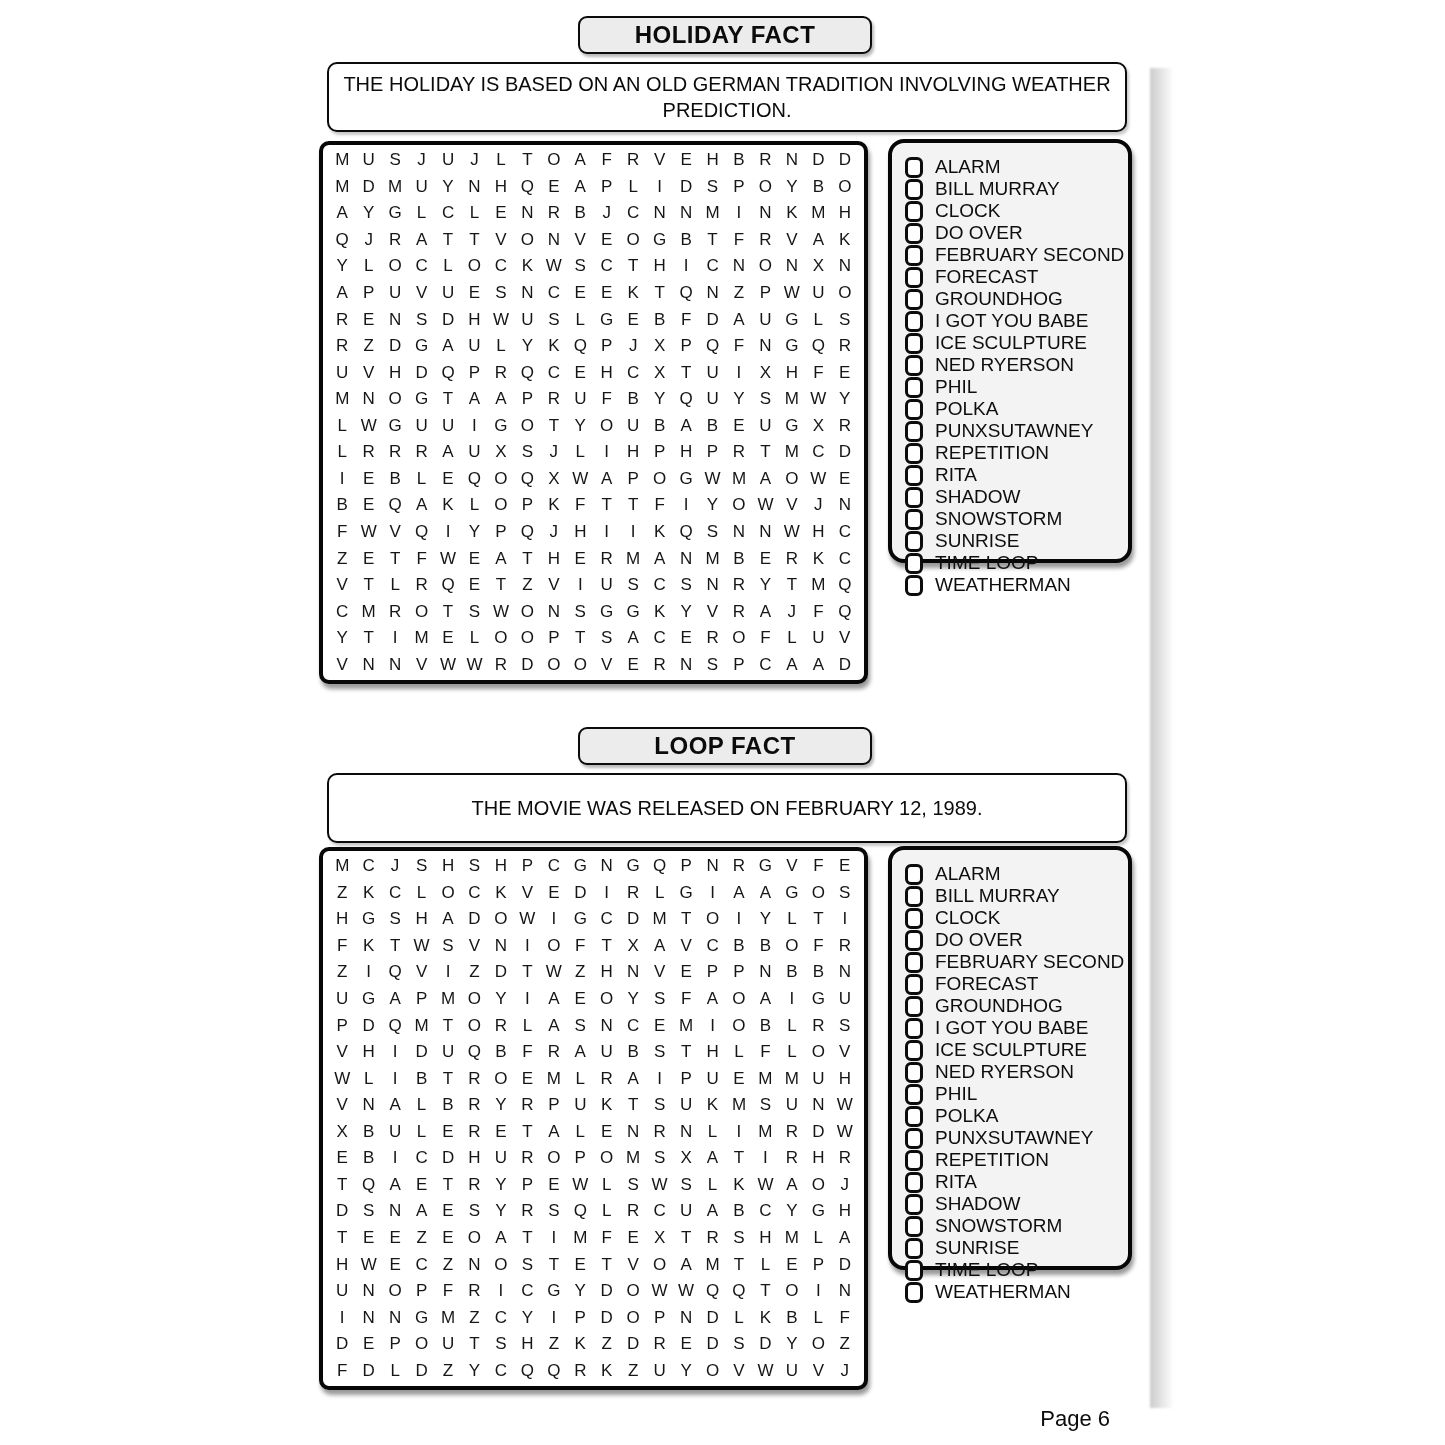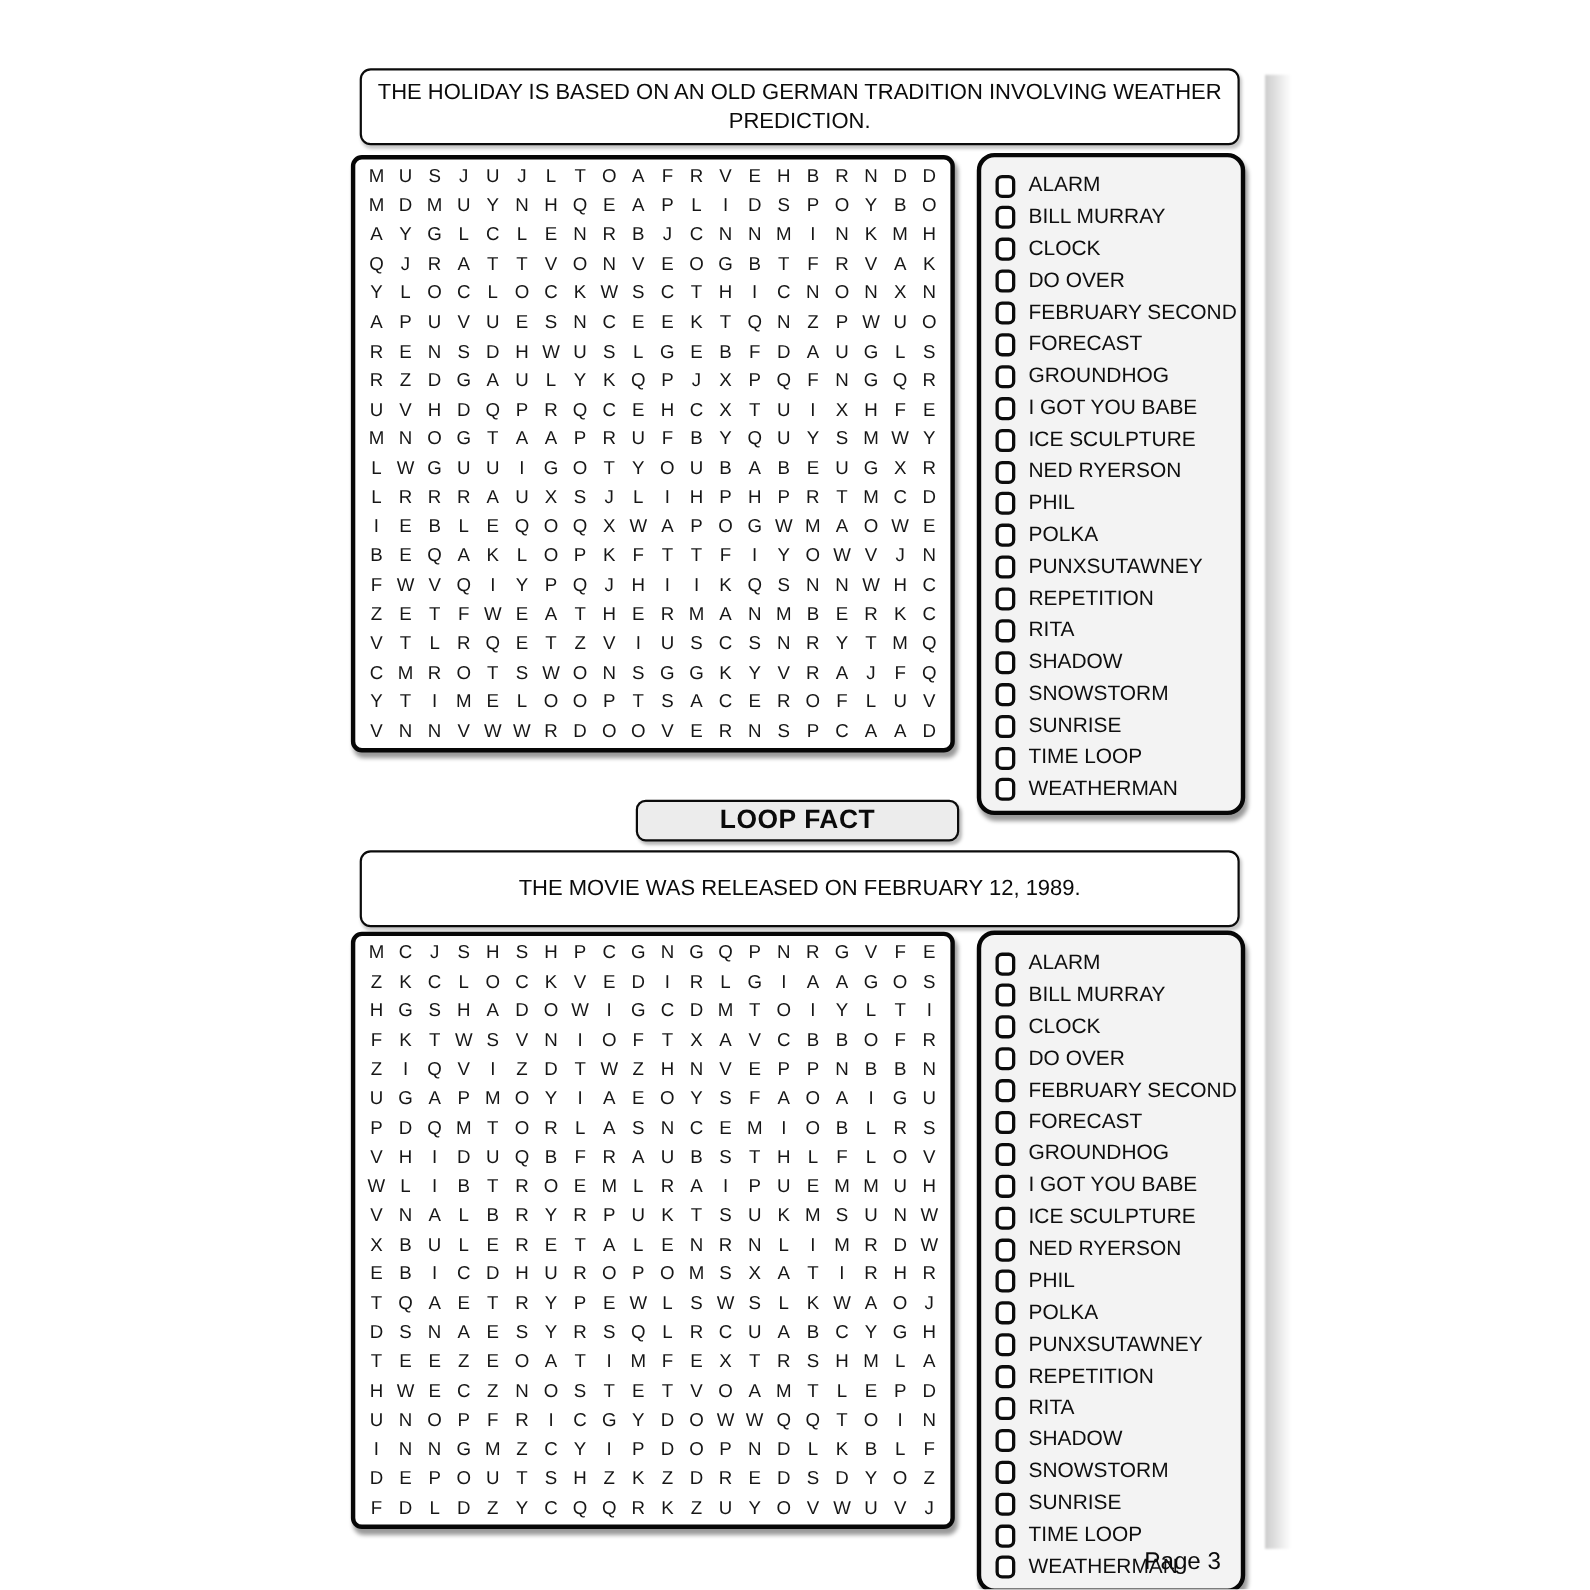--- a/index.html
+++ b/index.html
@@ -46,21 +46,21 @@
     grid-template-rows:repeat(20,1fr);
     box-sizing:border-box;
     padding:2px 6px;
   }
   .cell{
     display:flex;align-items:center;justify-content:center;
     font-size:17px;color:#161616;
   }
   .list-box{
     position:absolute;
-    left:888px;width:244px;height:602px;
+    left:888px;width:244px;height:424px;
     background:#f3f3f3;
     border:4px solid #070707;
     border-radius:16px;
     box-shadow:2px 5px 4px rgba(0,0,0,0.40);
     box-sizing:border-box;
     padding:13px 6px 6px 13px;
     display:flex;flex-direction:column;justify-content:space-between;
   }
   .word-row{
     display:flex;align-items:center;gap:12px;
@@ -88,20 +88,23 @@
     background:linear-gradient(to right, rgba(0,0,0,0.20), rgba(0,0,0,0.0));
     filter:blur(1px);
     pointer-events:none;
   }
 </style>
 </head>
 <body>
 
 <div class="sheet">
 
+  <div class="title-box" style="left:578px;top:16px;">
+    <span>HOLIDAY FACT</span>
+  </div>
 
   <div class="fact-box" style="top:62px;">
     <div class="fact-text">THE HOLIDAY IS BASED ON AN OLD GERMAN TRADITION INVOLVING WEATHER PREDICTION.</div>
   </div>
 
   <div class="grid-box" style="top:141px;">
       <span class="cell">M</span>
       <span class="cell">U</span>
       <span class="cell">S</span>
       <span class="cell">J</span>
@@ -1073,16 +1076,16 @@
       <div class="word-row">
         <span class="checkbox"></span>
         <span class="word-label">TIME LOOP</span>
       </div>
       <div class="word-row">
         <span class="checkbox"></span>
         <span class="word-label">WEATHERMAN</span>
       </div>
     </div>
 
-  <div class="page-number">Page 3</div>
+  <div class="page-number">Page 6</div>
 
   <div class="edge-shadow"></div>
 </div>
 
 </body></html>

